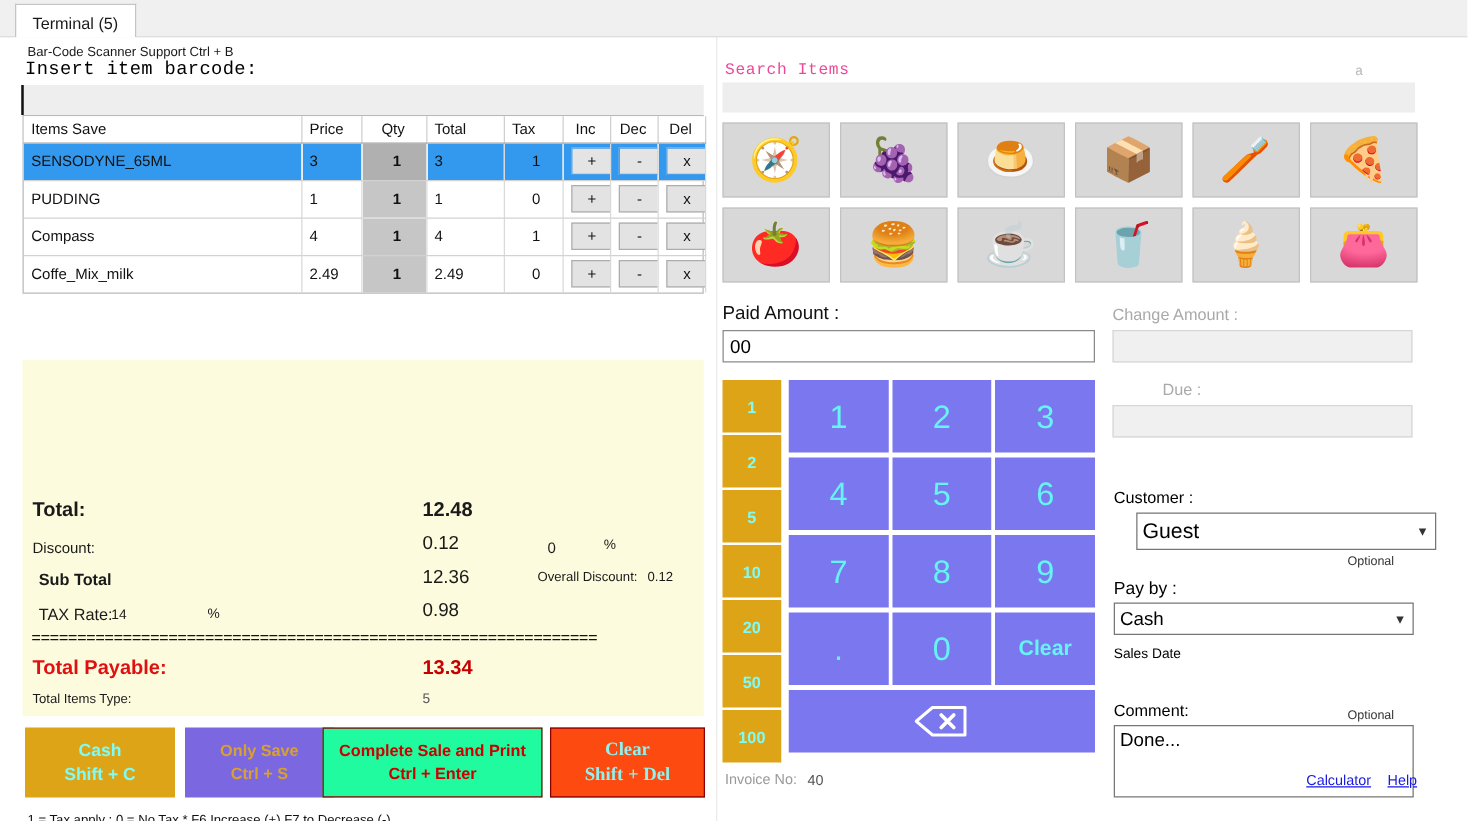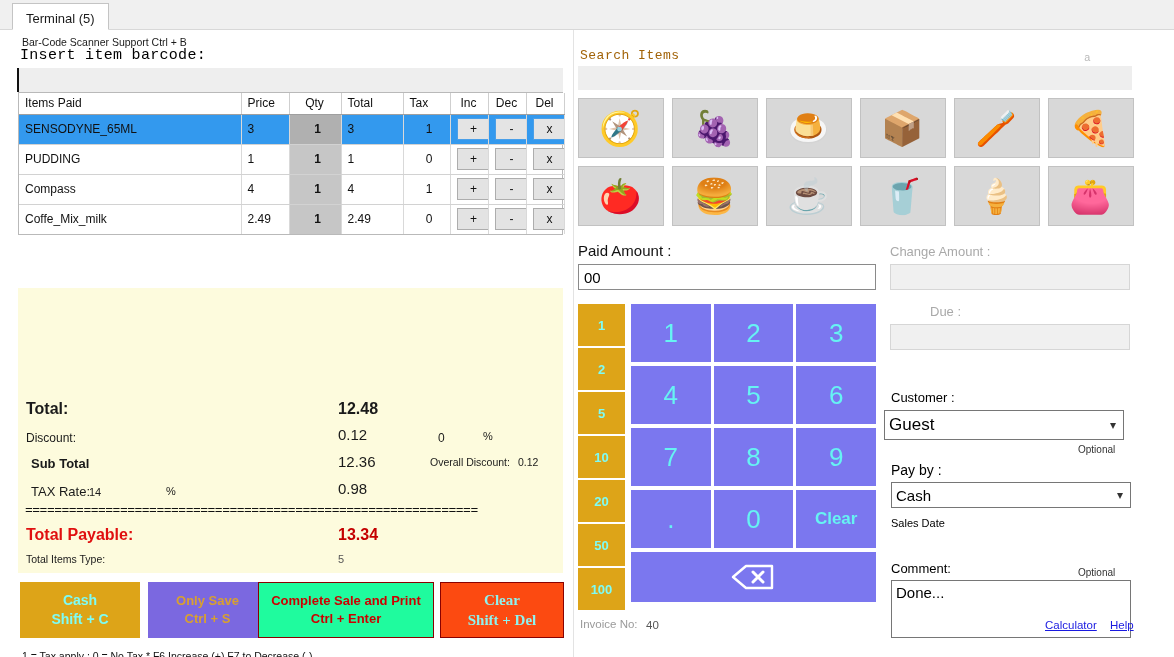--- a/index.html
+++ b/index.html
@@ -168,21 +168,21 @@
   }
 
   
   #right-panel {
     position: absolute; left: 574px; top: 30px; width: 600px; height: 627px;
     background: #ffffff;
   }
   #search-label {
     position: absolute; left: 6px; top: 18px;
     font-family: "Liberation Mono", monospace;
-    font-size: 13px; color: #a16207; letter-spacing: .5px;
+    font-size: 13px; color: #ec4899; letter-spacing: .5px;
   }
   #search-hint {
     position: absolute; left: 510px; top: 22px;
     font-size: 11px; color: #b9b9b9;
     font-family: "Liberation Mono", monospace;
   }
   #search-input {
     position: absolute; left: 4px; top: 36px;
     width: 554px; height: 24px;
     background: #eeeeee; border: none; outline: none;
@@ -265,21 +265,21 @@
     font-size: 26px; cursor: pointer; font-weight: normal;
   }
   .key.small { font-size: 17px; font-weight: bold; }
   .key.wide { grid-column: span 3; height: 50px; }
   .key svg { display: block; }
 
   
   #cust-label { position: absolute; left: 317px; top: 360px; font-size: 13px; }
   #cust-id    { position: absolute; left: 474px; top: 362px; font-size: 10px; color: #666; margin-top: 29px; }
   #cust-select {
-    position: absolute; left: 310px; top: 380px;
+    position: absolute; left: 335px; top: 380px;
     width: 240px; height: 30px;
     border: 1px solid #767676; background: #fff;
     font-size: 17px; padding-left: 4px;
     display: flex; align-items: center; justify-content: space-between;
     cursor: pointer;
   }
   #cust-optional { position: absolute; left: 504px; top: 414px; font-size: 10px; color: #333; }
   #payby-label { position: absolute; left: 317px; top: 432px; font-size: 14px; }
   #payby-select {
     position: absolute; left: 317px; top: 452px;
@@ -324,21 +324,21 @@
 <div id="left-panel">
 
   <div id="barcode-hint">Bar-Code Scanner Support Ctrl + B</div>
   <div id="barcode-label">Insert item barcode:</div>
   <input id="barcode-input" type="text" value="" style="">
 
   <div id="items-grid">
     <table>
       <thead>
         <tr>
-          <th style="width:222px">Items Paid</th>
+          <th style="width:222px">Items Save</th>
           <th style="width:48px">Price</th>
           <th style="width:52px" class="c">Qty</th>
           <th style="width:62px">Total</th>
           <th style="width:47px">Tax</th>
           <th style="width:38px" class="c">Inc</th>
           <th style="width:38px" class="c">Dec</th>
           <th style="width:38px" class="c">Del</th>
         </tr>
       </thead>
       <tbody id="items-body">

